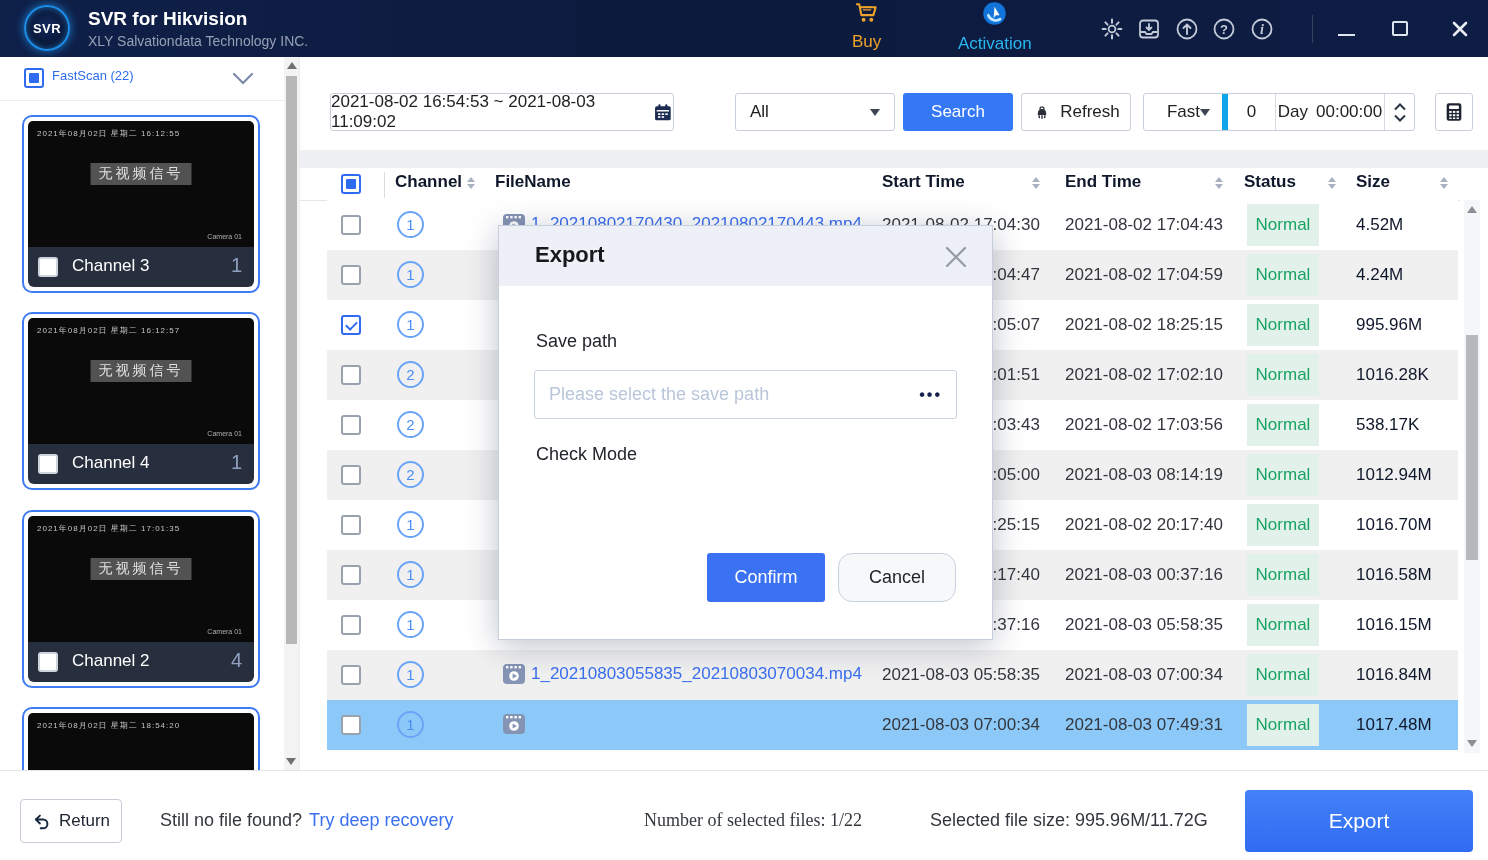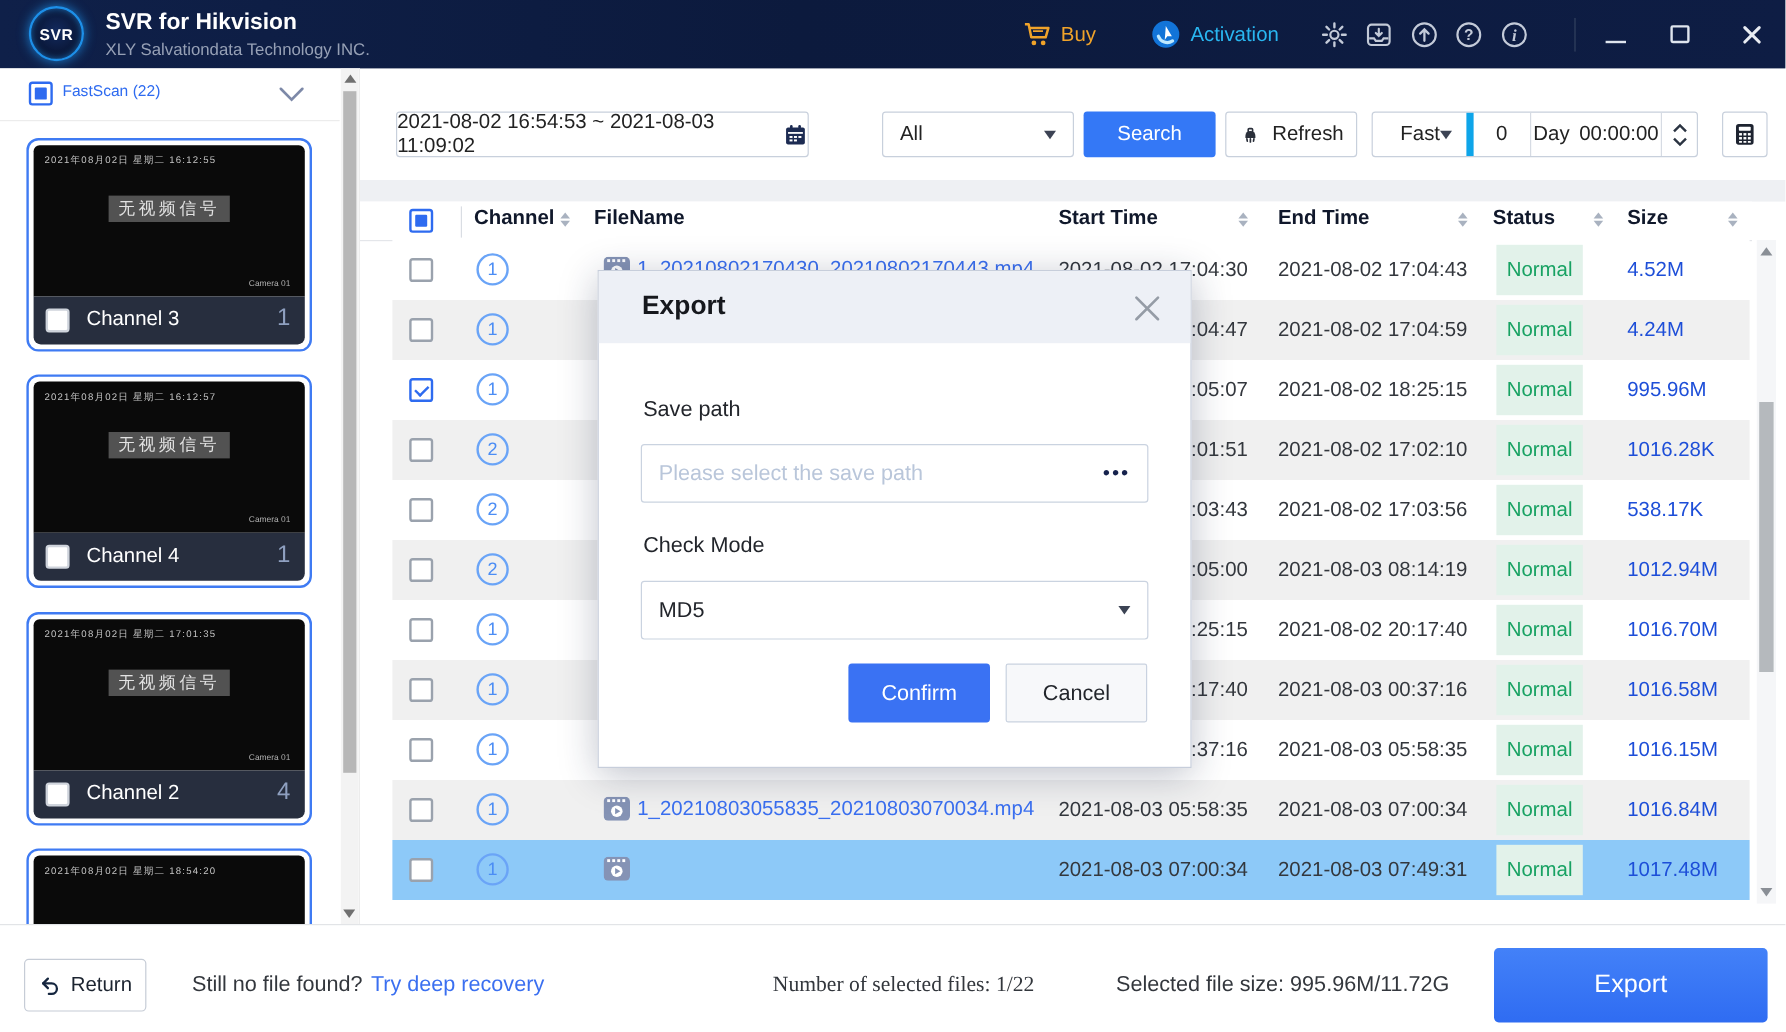--- a/index.html
+++ b/index.html
@@ -9,21 +9,21 @@
   
   .titlebar { position:absolute; left:0; top:0; width:1488px; height:57px;
     background:linear-gradient(90deg,#0f2049 0%, #0c1a3d 45%, #0e1d44 100%); }
   .logo { position:absolute; left:24px; top:5px; width:46px; height:46px; border-radius:50%;
     background:radial-gradient(circle at 50% 45%, #122a5e 0%, #091431 70%);
     border:2px solid #1d8fe8; box-shadow:0 0 10px rgba(30,150,240,.8), inset 0 0 6px rgba(40,160,255,.6);
     display:flex; align-items:center; justify-content:center; }
   .logo span { color:#fff; font-weight:bold; font-size:13px; letter-spacing:.5px; }
   .app-title { position:absolute; left:88px; top:8px; color:#fff; font-size:19px; font-weight:600; }
   .app-sub { position:absolute; left:88px; top:33px; color:#96a0b5; font-size:14px; }
-  .tb-item { position:absolute; top:0; height:57px; display:flex; align-items:center; gap:7px; cursor:pointer; }
+  .tb-item { position:absolute; top:0; height:57px; display:flex; align-items:center; gap:7px; cursor:pointer;flex-direction:column; }
   .tb-buy { left:852px; color:#f0a32a; font-size:17px; }
   .tb-act { left:958px; color:#29b6f0; font-size:17px; }
   .tb-ico { position:absolute; top:17px; width:24px; height:24px; cursor:pointer; }
   .tb-div { position:absolute; left:1312px; top:15px; width:1px; height:28px; background:#33415f; }
   .win-min { position:absolute; left:1338px; top:34px; width:17px; height:2px; background:#dfe5ee; cursor:pointer; }
   .win-max { position:absolute; left:1392px; top:21px; width:16px; height:15px; border:2px solid #dfe5ee; border-radius:2px; cursor:pointer; }
   .win-close { position:absolute; left:1450px; top:19px; width:20px; height:20px; cursor:pointer; }
 
   
   .sidebar { position:absolute; left:0; top:57px; width:300px; height:713px; background:#fff; overflow:hidden; border-right:1px solid #ececec; }
@@ -83,41 +83,41 @@
   .trow.sel { background:#8dc9f8; }
   .trow .cb { left:14px; top:15px; }
   .chn { position:absolute; left:70px; top:11px; width:27px; height:27px; border:2px solid #6aa4f7; border-radius:50%;
     color:#4b8df5; font-size:15px; display:flex; align-items:center; justify-content:center; }
   .ficon { position:absolute; left:176px; top:14px; }
   .fname { position:absolute; left:204px; top:14px; color:#3a6ff0; font-size:17px; white-space:nowrap; cursor:pointer; }
   .tstart { position:absolute; left:555px; top:15px; color:#33373d; font-size:17px; white-space:nowrap; }
   .tend  { position:absolute; left:738px; top:15px; color:#33373d; font-size:17px; white-space:nowrap; }
   .badge { position:absolute; left:920px; top:4px; width:72px; height:42px; background:#e2f2ea; color:#18a263;
     font-size:17px; display:flex; align-items:center; justify-content:center; }
-  .fsize { position:absolute; left:1029px; top:15px; color:#1d4ed8; font-size:17px; }
+  .fsize { position:absolute; left:1029px; top:15px; color:#0f172a; font-size:17px; }
   .tb-scroll { position:absolute; left:1464px; top:200px; width:16px; height:553px; background:#f5f6f8; }
   .tb-thumb { position:absolute; left:1466px; top:335px; width:12px; height:225px; background:#b5b9bd; }
 
   
   .modal { position:absolute; left:498px; top:225px; width:495px; height:415px; background:#fff;
     border:1px solid #c7cedb; box-shadow:0 6px 30px rgba(25,35,70,.28); z-index:50; }
   .m-head { position:absolute; left:0; top:0; width:100%; height:60px; background:#edf0f6; }
   .m-title { position:absolute; left:36px; top:16px; font-size:22px; font-weight:bold; color:#16181d; }
   .m-close { position:absolute; right:22px; top:17px; width:28px; height:28px; cursor:pointer; }
   .m-label { position:absolute; left:37px; font-size:18px; color:#22252b; }
   .m-input { position:absolute; left:35px; top:144px; width:423px; height:49px; border:1px solid #cad3e0; border-radius:3px;
     display:flex; align-items:center; padding:0 14px; cursor:text; }
   .m-ph { color:#b9c6da; font-size:18px; flex:1; }
   .m-dots { color:#16224d; font-size:16px; font-weight:bold; letter-spacing:2px; cursor:pointer; }
   .m-select { position:absolute; left:35px; top:258px; width:423px; height:49px; border:1px solid #cad3e0; border-radius:3px;
     display:flex; align-items:center; justify-content:space-between; padding:0 14px; font-size:18px; color:#22252b; cursor:pointer; }
   .m-confirm { position:absolute; left:208px; top:327px; width:118px; height:49px; background:#3a72f3; color:#fff;
     border:none; border-radius:3px; font-size:18px; cursor:pointer; }
   .m-cancel { position:absolute; left:339px; top:327px; width:118px; height:49px; background:#f7f8fa; color:#22252b;
-    border:1px solid #c9d2e0; border-radius:2px; font-size:18px; cursor:pointer; }
+    border:1px solid #c9d2e0; border-radius:14px; font-size:18px; cursor:pointer; }
 
   
   .footer { position:absolute; left:0; top:770px; width:1488px; height:90px; background:#fff; border-top:1px solid #e2e4e7; }
   .btn-return { position:absolute; left:20px; top:28px; width:102px; height:44px; background:#fff; border:1px solid #c6ccd6;
     border-radius:4px; display:flex; align-items:center; justify-content:center; gap:8px; font-size:17px; color:#1c2430; cursor:pointer; }
   .f-hint { position:absolute; left:160px; top:39px; font-size:18px; color:#33373d; display:flex; gap:7px; }
   .f-link { color:#3a6ff0; cursor:pointer; }
   .f-count { position:absolute; left:644px; top:39px; font-size:18px; color:#33373d;font-family:Liberation Serif, serif; }
   .f-size { position:absolute; left:930px; top:39px; font-size:18px; color:#33373d; }
   .btn-export { position:absolute; left:1245px; top:19px; width:228px; height:62px; border:none; border-radius:4px;
@@ -502,24 +502,20 @@
     <svg class="m-close" viewBox="0 0 28 28">
       <path d="M5 5l18 18M23 5L5 23" stroke="#959ca6" stroke-width="2.2" stroke-linecap="round"></path>
     </svg>
   </div>
   <span class="m-label" style="top:105px">Save path</span>
   <div class="m-input">
     <span class="m-ph">Please select the save path</span>
     <span class="m-dots">•••</span>
   </div>
   <span class="m-label" style="top:218px">Check Mode</span>
-  <div class="m-select">
-    <span>MD5</span>
-    <span class="caret"></span>
-  </div>
   <button class="m-confirm">Confirm</button>
   <button class="m-cancel">Cancel</button>
 </div>
 
 <div class="footer">
   <div class="btn-return">
     <svg width="19" height="19" viewBox="0 0 24 24">
       <path d="M10 4.5L5 9.5l5 5" fill="none" stroke="#15263f" stroke-width="2.4" stroke-linecap="round" stroke-linejoin="round"></path>
       <path d="M5 9.5h9a5.5 5.5 0 0 1 0 11h-3" fill="none" stroke="#15263f" stroke-width="2.4" stroke-linecap="round"></path>
     </svg>

